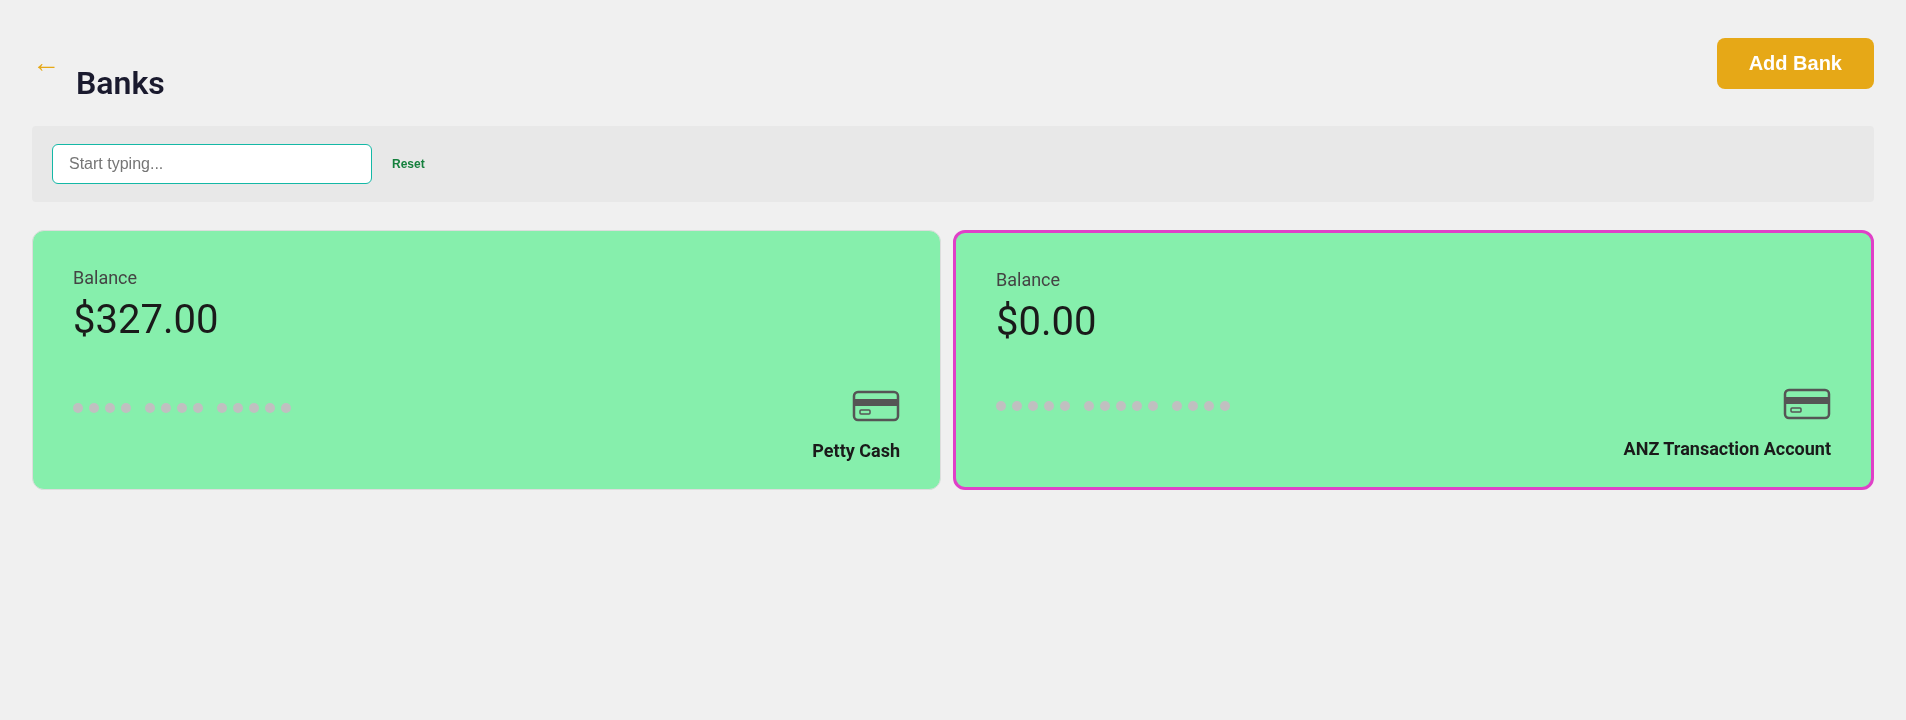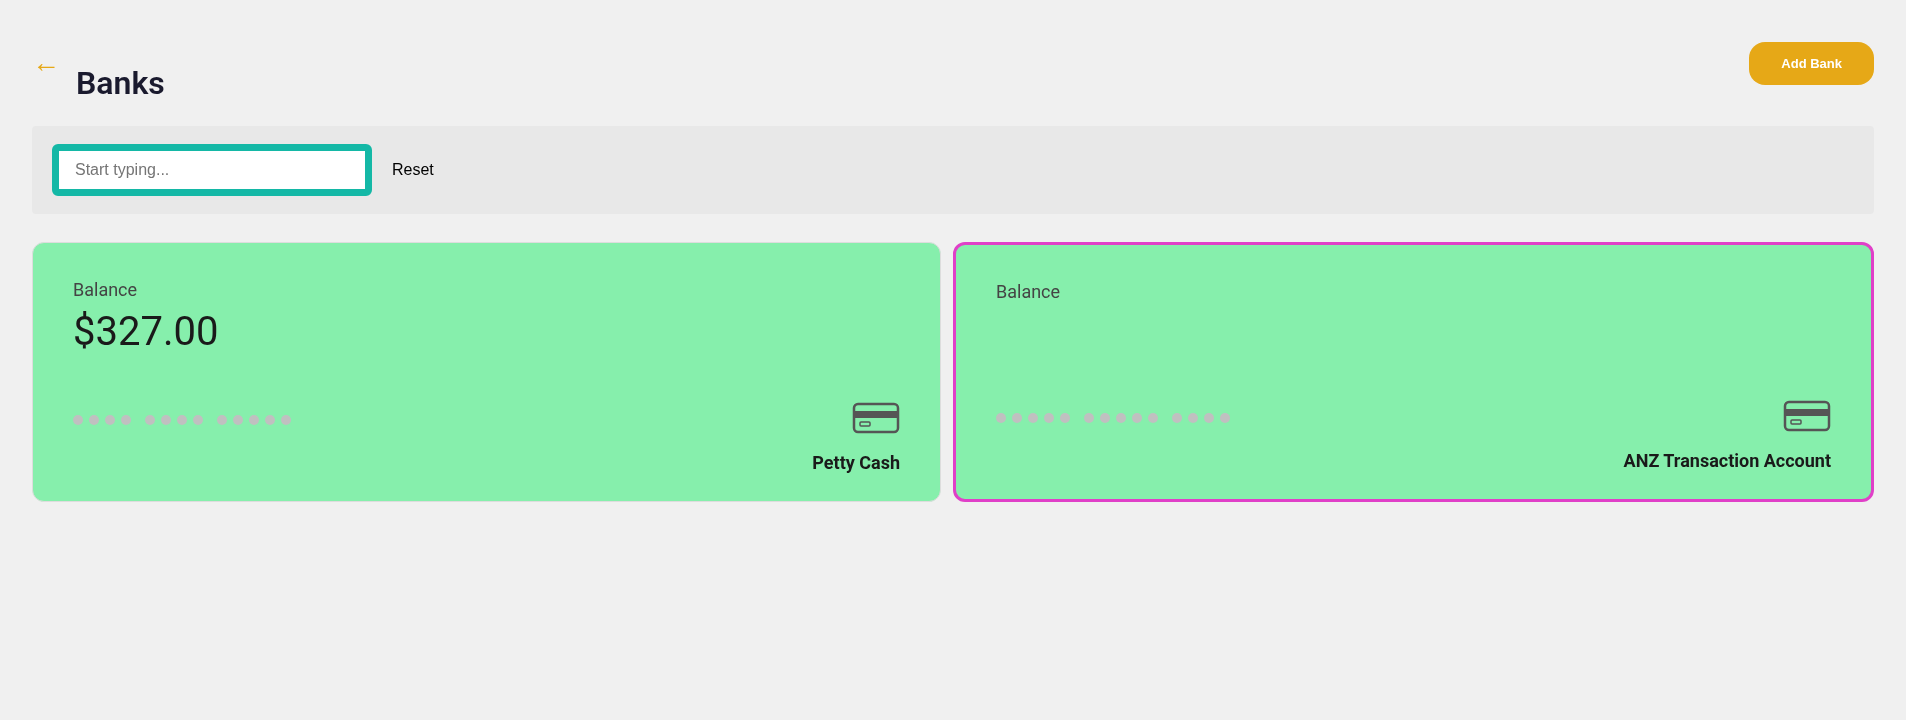--- a/index.html
+++ b/index.html
@@ -45,52 +45,52 @@
       font-size: 32px;
       font-weight: 600;
       color: #1a1a2e;
       margin-top: 40px;
     }
 
     .add-bank-button {
       background: #e6a817;
       color: #fff;
       border: none;
-      border-radius: 16px;
+      border-radius: 8px;
       padding: 14px 32px;
-      font-size: 13px;
+      font-size: 20px;
       font-weight: 600;
       cursor: pointer;
     }
 
     .search-bar {
       background: #e8e8e8;
       padding: 18px 20px;
       margin-bottom: 28px;
       display: flex;
       align-items: center;
       gap: 20px;
       border-radius: 4px;
     }
 
     .search-input {
-      border: 7px solid #14b8a6;
+      border: 1px solid #14b8a6;
       background: #fff;
       border-radius: 6px;
       padding: 10px 16px;
       font-size: 16px;
       color: #999;
       width: 320px;
       outline: none;
     }
 
     .reset-link {
-      color: #000000;
-      font-size: 16px;
-      font-weight: 400;
+      color: #15803d;
+      font-size: 12px;
+      font-weight: 700;
       cursor: pointer;
       background: none;
       border: none;
       text-decoration: none;
     }
 
     .cards-container {
       display: grid;
       grid-template-columns: 1fr 1fr;
       gap: 0;
@@ -235,20 +235,21 @@
         </div>
         <div style="text-align:right;">
           <span class="card-name">Petty Cash</span>
         </div>
       </div>
     </div>
 
     <div class="bank-card selected">
       <div>
         <div class="balance-label">Balance</div>
+        <div class="balance-amount">$0.00</div>
       </div>
       <div class="card-bottom">
         <div class="card-bottom-row">
           <div class="dot-groups">
             <div class="dot-group">
               <span class="dot"></span>
               <span class="dot"></span>
               <span class="dot"></span>
               <span class="dot"></span>
               <span class="dot"></span>

